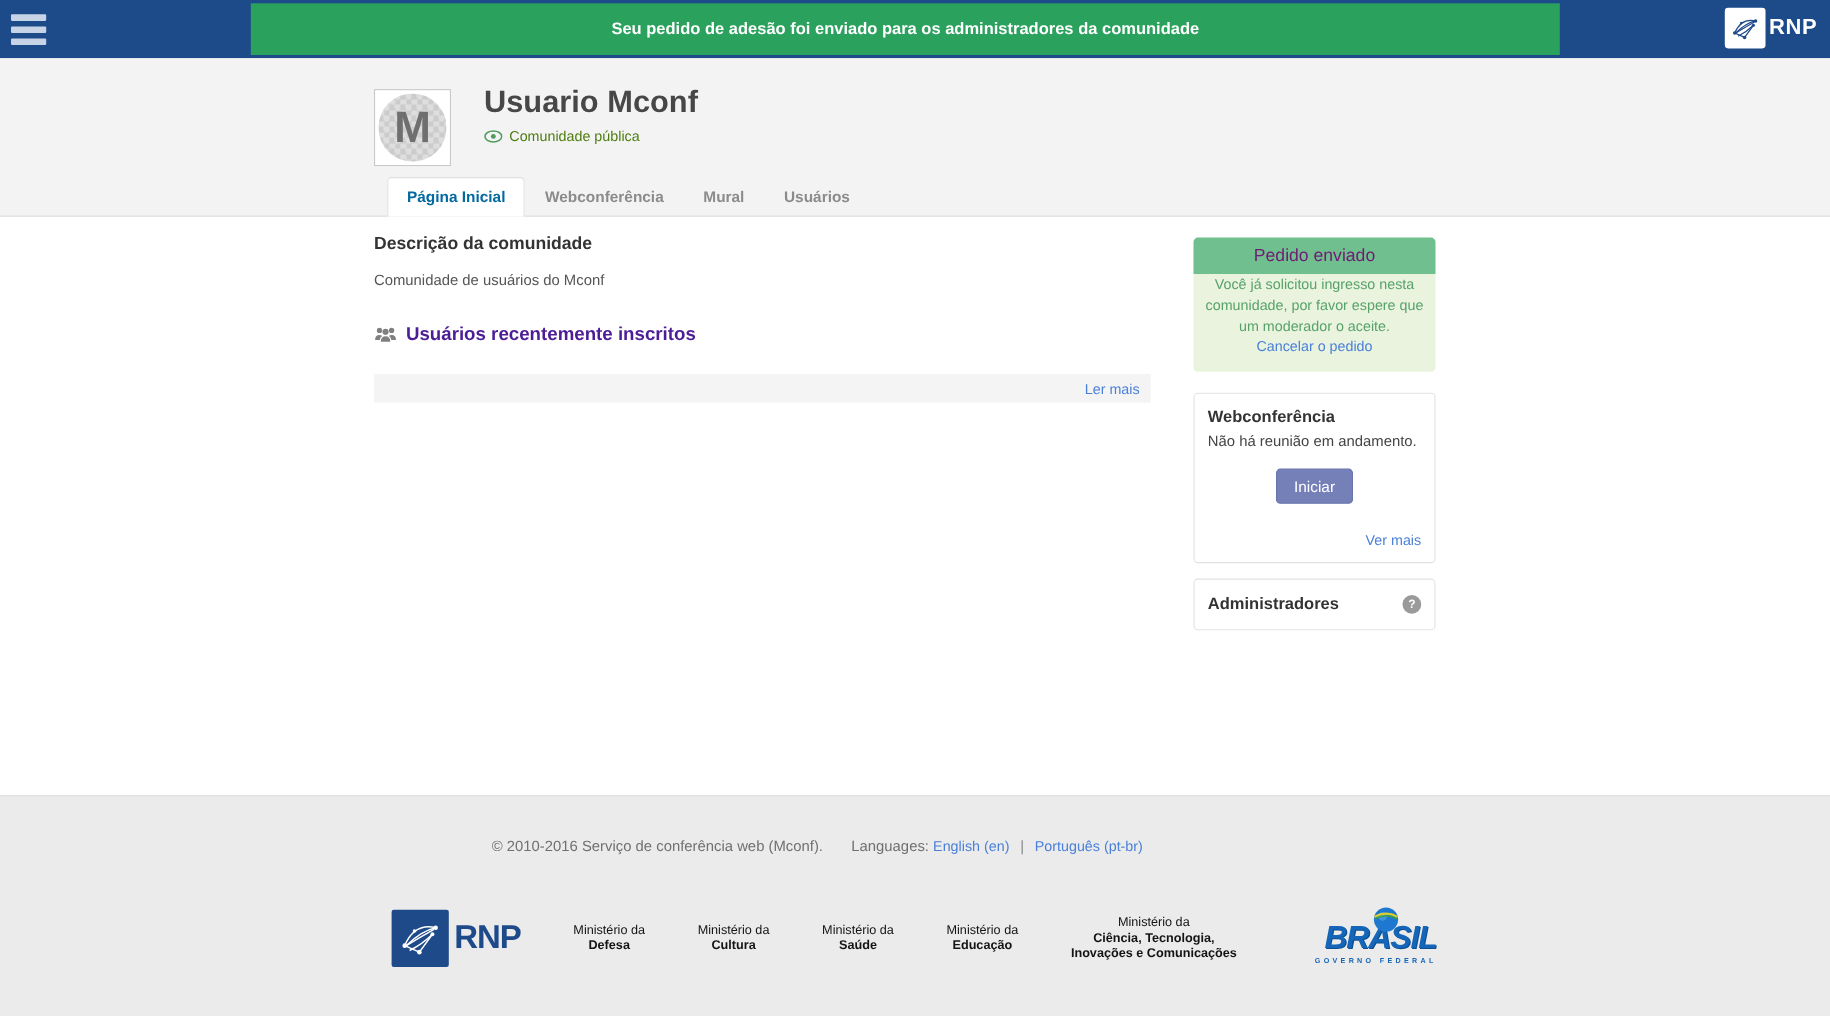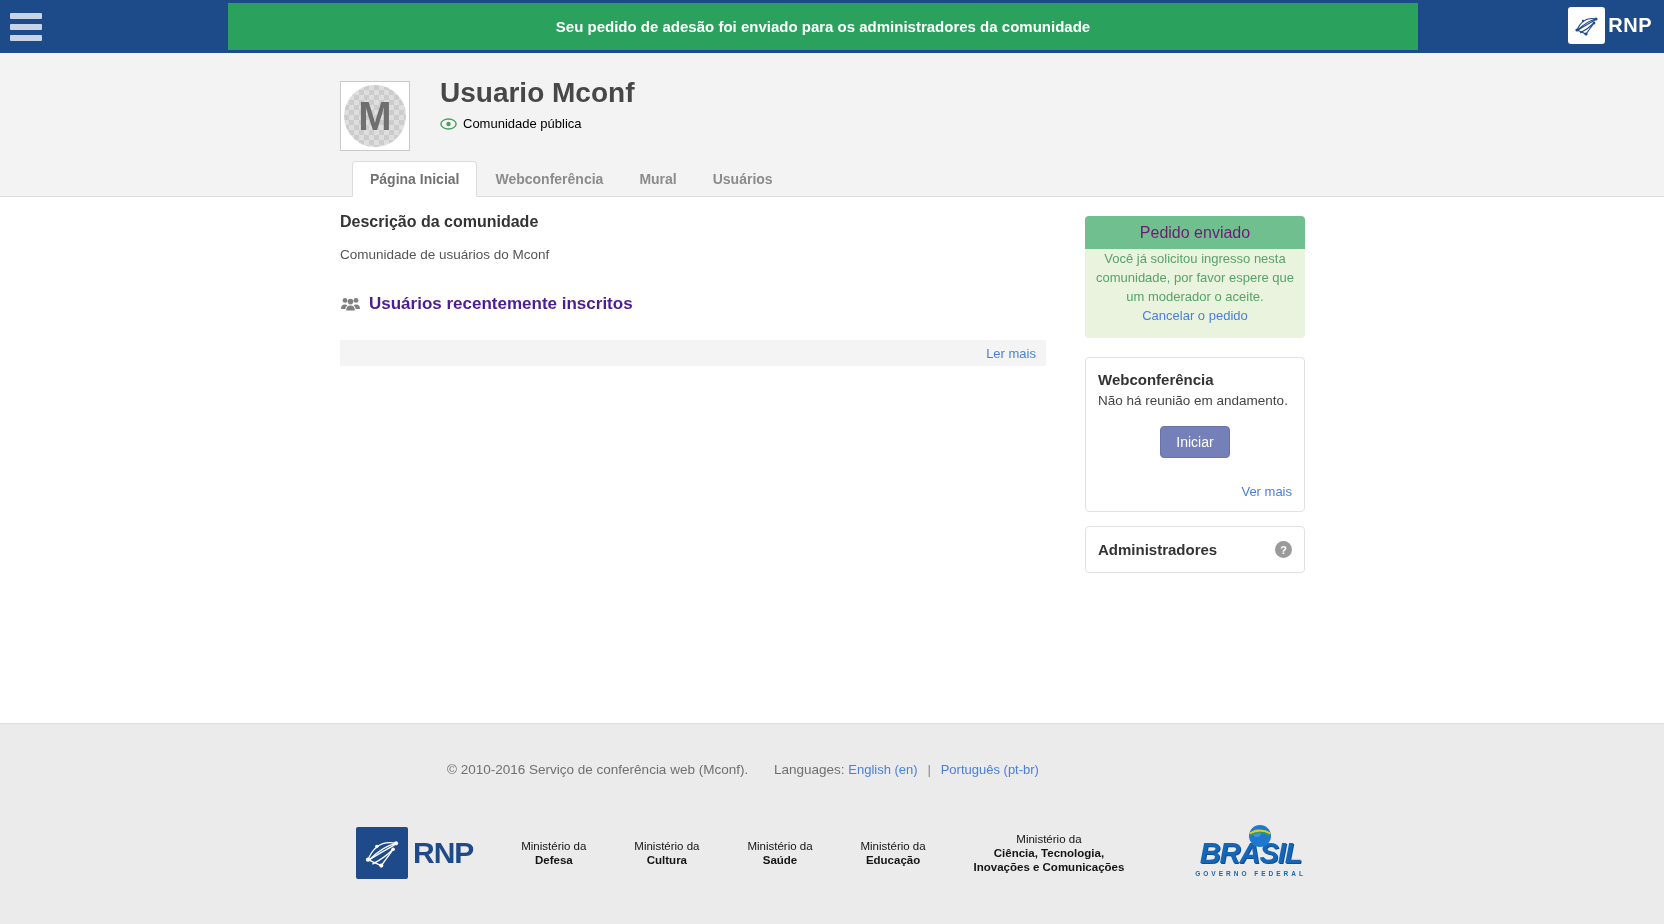--- a/index.html
+++ b/index.html
@@ -25,26 +25,26 @@
   .avatar { position:absolute; left:340px; top:28px; width:70px; height:70px;
     background:#ffffff; border:1px solid #c9c9c9; padding:3px; }
   .avatar-inner { width:62px; height:62px; border-radius:50%;
     background:
       repeating-conic-gradient(#dedede 0% 25%, #cccccc 0% 50%);
     background-size:10px 10px;
     display:flex; align-items:center; justify-content:center; }
   .avatar-inner .letter { font-size:40px; font-weight:bold; color:#6f6f6f; line-height:1; }
   .community-head { padding-left:100px; padding-top:24px; }
   .community-title { font-size:28px; font-weight:bold; color:#474747; line-height:1.15; }
-  .community-vis { display:flex; align-items:center; margin-top:7px; color:#000000; font-size:13px; }
+  .community-vis { display:flex; align-items:center; margin-top:7px; color:#4d7c0f; font-size:13px; }
   .community-vis svg { margin-right:6px; }
   .tabs { position:absolute; left:352px; bottom:-1px; display:flex; align-items:flex-end; }
   .tab { font-size:14px; font-weight:bold; color:#8b8b8b; padding:9px 17px;
     text-decoration:none; cursor:pointer; border:1px solid transparent; }
-  .tab.active { background:#ffffff; color:#737373; border:1px solid #dddddd;
+  .tab.active { background:#ffffff; color:#0369a1; border:1px solid #dddddd;
     border-bottom:1px solid #ffffff; border-radius:4px 4px 0 0; }
 
   
   .content { display:flex; padding-left:340px; padding-top:16px; min-height:526px; background:#ffffff; }
   .main-col { width:706px; }
   .desc-heading { font-size:16px; font-weight:bold; color:#333333; margin-bottom:16px; }
   .desc-text { font-size:13.5px; color:#555555; }
   .recent-heading { display:flex; align-items:center; margin-top:32px; }
   .recent-heading svg { margin-right:8px; }
   .recent-heading .txt { font-size:17px; font-weight:bold; color:#4c1d95; }
@@ -84,21 +84,21 @@
   .logos-row { margin-top:50px; margin-left:356px; width:950px;
     display:flex; align-items:center; justify-content:space-between; }
   .rnp-footer { display:flex; align-items:center; cursor:pointer; }
   .rnp-footer .sq { width:52px; height:52px; background:#1e4a8a; border-radius:2px;
     display:flex; align-items:center; justify-content:center; }
   .rnp-footer .wordmark { color:#1e4a8a; font-weight:bold; font-size:30px;
     letter-spacing:-1px; margin-left:5px; }
   .ministry { text-align:center; font-size:11.5px; color:#141414; line-height:14px; }
   .ministry .l1 { display:block; }
   .ministry .l2, .ministry .l3 { display:block; font-weight:bold; }
-  .brasil { position:relative; text-align:center; cursor:pointer; padding-top:10px;margin-left:23px; }
+  .brasil { position:relative; text-align:right; cursor:pointer; padding-top:10px;margin-left:23px; }
   .brasil .word { font-size:29px; font-weight:bold; font-style:italic; color:#1566b8;
     letter-spacing:-1px; text-shadow:1px 1px 0 #0d4f93; line-height:1; }
   .brasil .globe { position:absolute; top:-6px; left:50%; margin-left:-4px; }
   .brasil .sub { display:block; font-size:6.5px; font-weight:bold; letter-spacing:3px;
     color:#1566b8; margin-top:2px; }
 </style>
 </head>
 <body>
 
 <div class="navbar">

